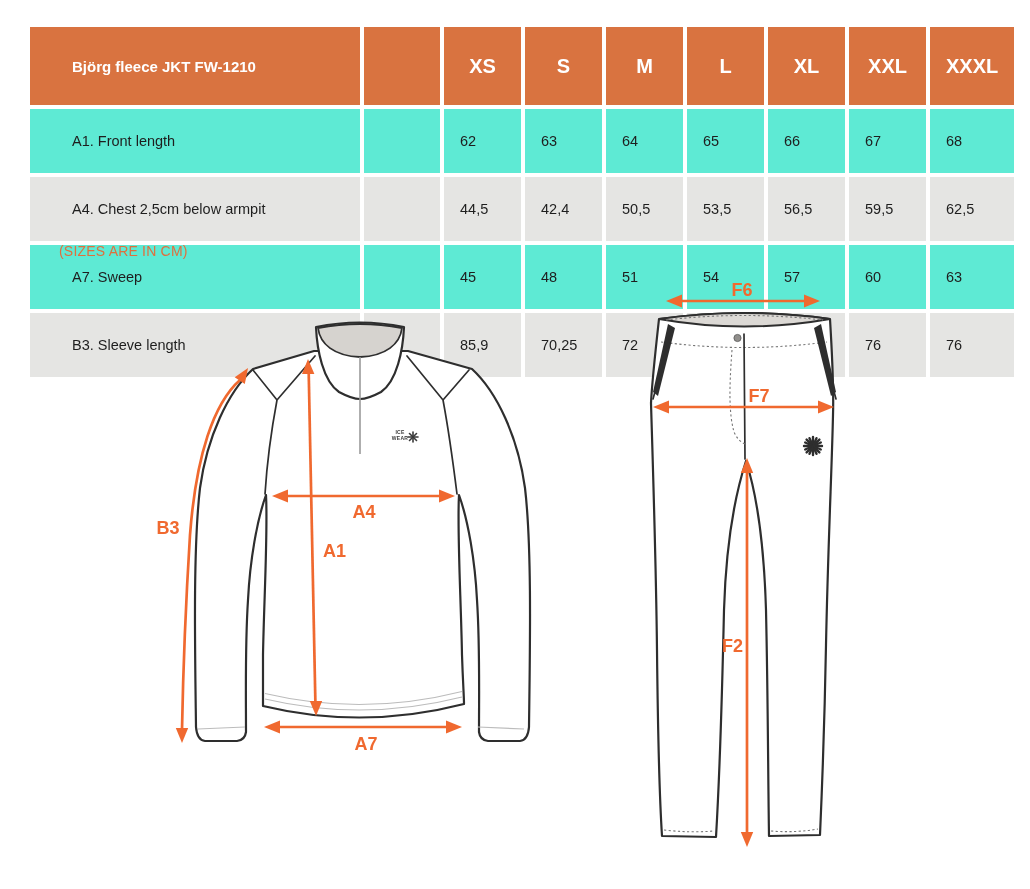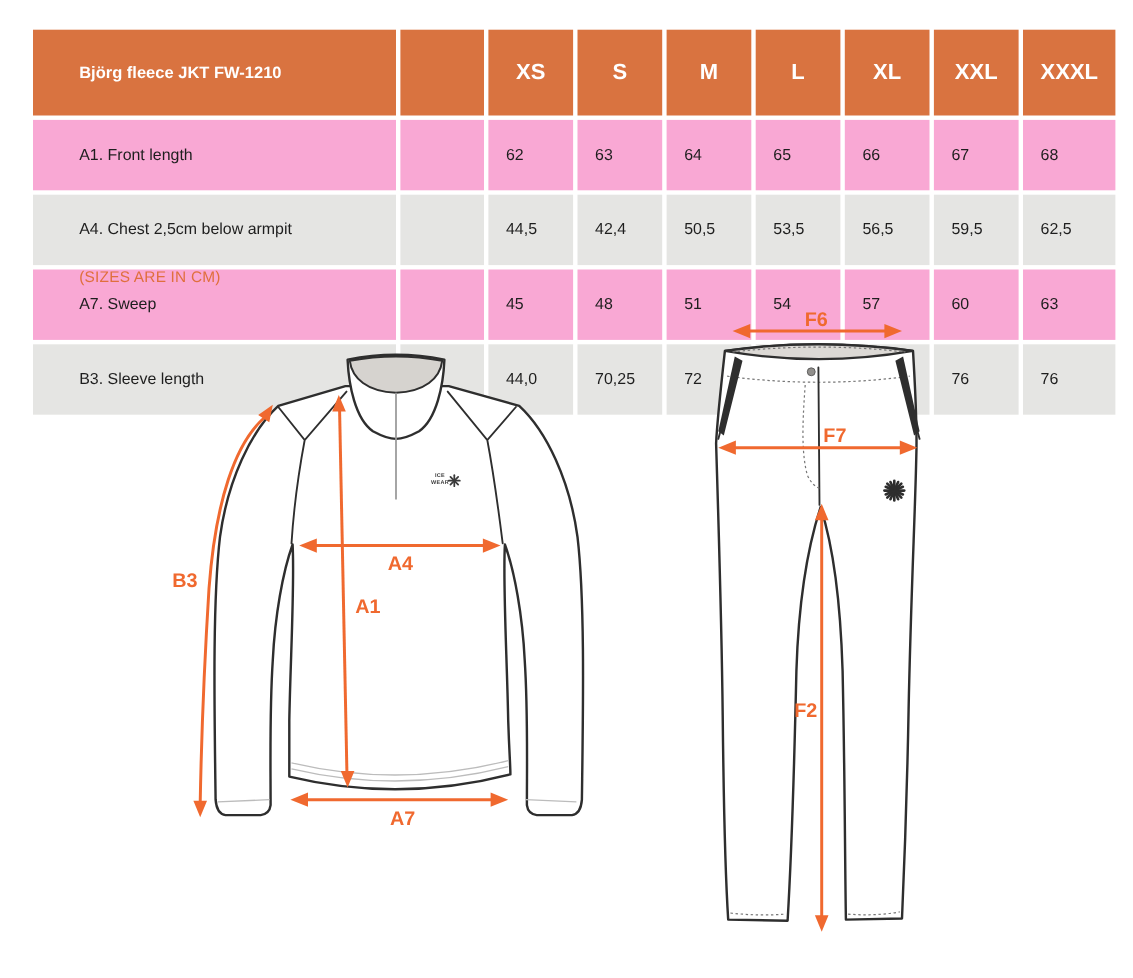--- a/index.html
+++ b/index.html
@@ -5,27 +5,27 @@
   html,body{margin:0;padding:0;background:#fff;}
   #screen{position:relative;width:1030px;height:889px;background:#fff;overflow:hidden;
           font-family:"Liberation Sans",sans-serif;}
   
   table.size-table{position:absolute;left:26px;top:23px;border-collapse:separate;
                    border-spacing:4px;table-layout:fixed;}
   table.size-table th,table.size-table td{padding:16px;font-family:"Liberation Sans",sans-serif;}
   .hdr{background:#D97340;color:#fff;font-weight:bold;height:46px;vertical-align:middle;}
   .hdr-title{font-size:15px;text-align:left;padding-left:42px !important;}
   .hdr-size{font-size:20px;text-align:center;}
-  .row-dark{background:#f9a8d4;}
+  .row-dark{background:#5eead4;}
   .row-light{background:#E5E5E3;margin-left:16px;}
   .cell-label{height:32px;font-size:14.5px;color:#1e1e1e;text-align:left;
               padding-left:42px !important;vertical-align:middle;}
   .cell-val{height:22px;font-size:14.5px;color:#1e1e1e;vertical-align:middle;}
   
-  .cm-note{position:absolute;left:72px;top:243px;font-size:14px;color:#E06F3D;
+  .cm-note{position:absolute;left:59px;top:243px;font-size:14px;color:#E06F3D;
            letter-spacing:.2px;}
   
   svg.diagrams{position:absolute;left:0;top:0;}
   .garment{fill:#ffffff;stroke:#2e2e2e;stroke-width:2.2;stroke-linejoin:round;stroke-linecap:round;}
   .seam{fill:none;stroke:#2e2e2e;stroke-width:1.7;stroke-linecap:round;}
   .stitch{fill:none;stroke:#bcbcbc;stroke-width:1.2;}
   .pstitch{fill:none;stroke:#777;stroke-width:1.1;stroke-dasharray:2.2 2.4;}
   .zip{fill:none;stroke:#9a9a9a;stroke-width:1.6;}
   .arrow{stroke:#F0692F;stroke-width:2.7;fill:none;stroke-linecap:butt;}
   .ah{fill:#F0692F;stroke:none;}
@@ -91,21 +91,21 @@
       <td class="row-dark cell-val">48</td>
       <td class="row-dark cell-val">51</td>
       <td class="row-dark cell-val">54</td>
       <td class="row-dark cell-val">57</td>
       <td class="row-dark cell-val">60</td>
       <td class="row-dark cell-val">63</td>
     </tr>
     <tr>
       <td class="row-light cell-label">B3. Sleeve length</td>
       <td class="row-light"></td>
-      <td class="row-light cell-val">44,0</td>
+      <td class="row-light cell-val">85,9</td>
       <td class="row-light cell-val">70,25</td>
       <td class="row-light cell-val">72</td>
       <td class="row-light cell-val">73</td>
       <td class="row-light cell-val">74,5</td>
       <td class="row-light cell-val">76</td>
       <td class="row-light cell-val">76</td>
     </tr>
   </tbody>
     </table>
 

